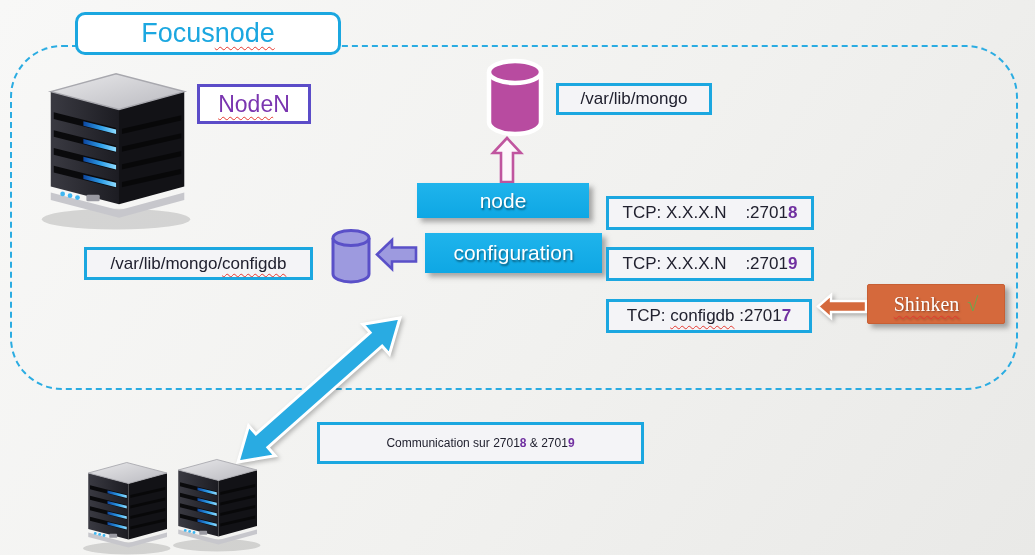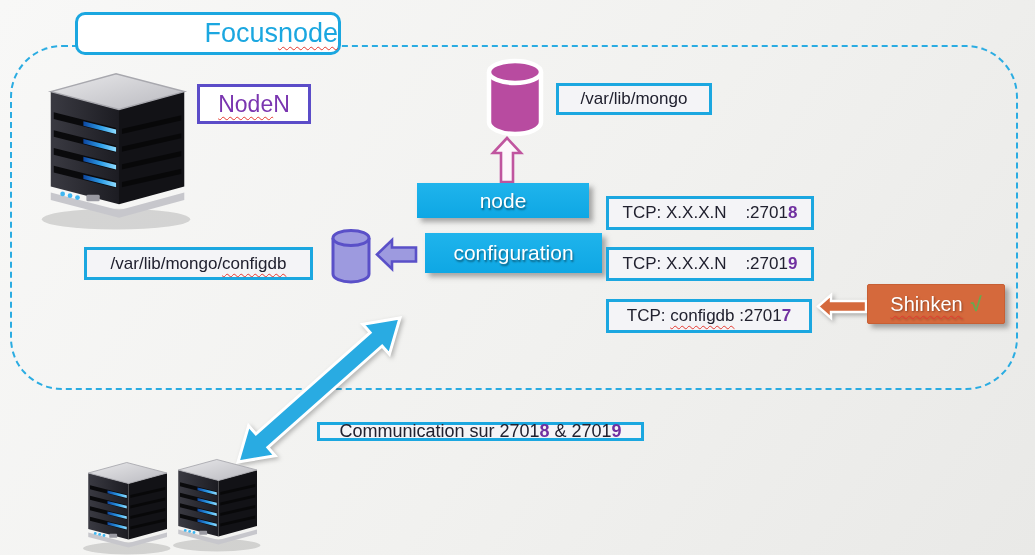--- a/index.html
+++ b/index.html
@@ -14,21 +14,21 @@
   
   .focus-container {
     left:10px; top:45px; width:1008px; height:345px;
     border:2px dashed #2aace2; border-radius:52px;
   }
 
   
   .focus-title {
     left:75px; top:12px; width:266px; height:43px;
     background:#ffffff; border:3px solid #1ba7e0; border-radius:10px;
-    display:flex; align-items:center; justify-content:flex-end;
+    display:flex; align-items:center; justify-content:center;
     color:#1ba7e0; font-size:27px; z-index:3;
   }
 
   
   .label-box {
     background:#f4f4f7; border:3px solid #1ba7e0;
     display:flex; align-items:center; justify-content:center;
     color:#21212f; font-size:17px; white-space:pre; z-index:2;margin-top:11px;
   }
 
@@ -50,20 +50,21 @@
   }
 
   
   .shinken {
     left:867px; top:284px; width:138px; height:40px;
     background:#d5693c; border:1px solid #c75f34; border-radius:2px;
     box-shadow:4px 4px 5px rgba(90,90,90,.5);
     display:flex; align-items:center; justify-content:center;
     color:#ffffff; font-size:20px; text-shadow:1px 1px 2px rgba(0,0,0,.35);
     z-index:2;
+    font-family:Liberation Serif, serif;
   }
   .check { color:#6aa84f; font-weight:bold; margin-left:8px; text-shadow:none; }
 
   .wavy {
     text-decoration-line:underline;
     text-decoration-style:wavy;
     text-decoration-color:#e5392f;
     text-decoration-thickness:1px;
     text-underline-offset:4px;
   }
@@ -187,21 +188,21 @@
   </svg>
 
   <div class="abs label-box" style="left:84px;top:236px;width:229px;height:33px">
     <span>/var/lib/mongo/</span><span class="wavy">configdb</span>
   </div>
 
   <svg class="abs arrow-overlay">
     <polygon points="238,462 275.2,455.7 267.9,447.4 382.1,346 389.4,354.3 400,318 362.8,324.3 370.1,332.6 255.9,434 248.6,425.7" fill="#29abe2" stroke="#ffffff" stroke-width="3" style="filter:drop-shadow(2px 2px 2px rgba(0,0,0,.25))"></polygon>
   </svg>
 
-  <div class="abs label-box" style="left:317px;top:411px;width:327px;height:19px;font-size:18px">
+  <div class="abs label-box" style="left:317px;top:411px;width:327px;height:42px;font-size:12px">
     <span>Communication sur 2701</span><span class="bold-purple">8</span><span> &amp; 2701</span><span class="bold-purple">9</span>
   </div>
 
   <svg class="abs icon" style="left:76px;top:452px" width="105" height="105" viewBox="0 0 120 120">
     <use href="#server-tower"></use>
   </svg>
   <svg class="abs icon" style="left:166px;top:449px" width="105" height="105" viewBox="0 0 120 120">
     <use href="#server-tower"></use>
   </svg>
 

